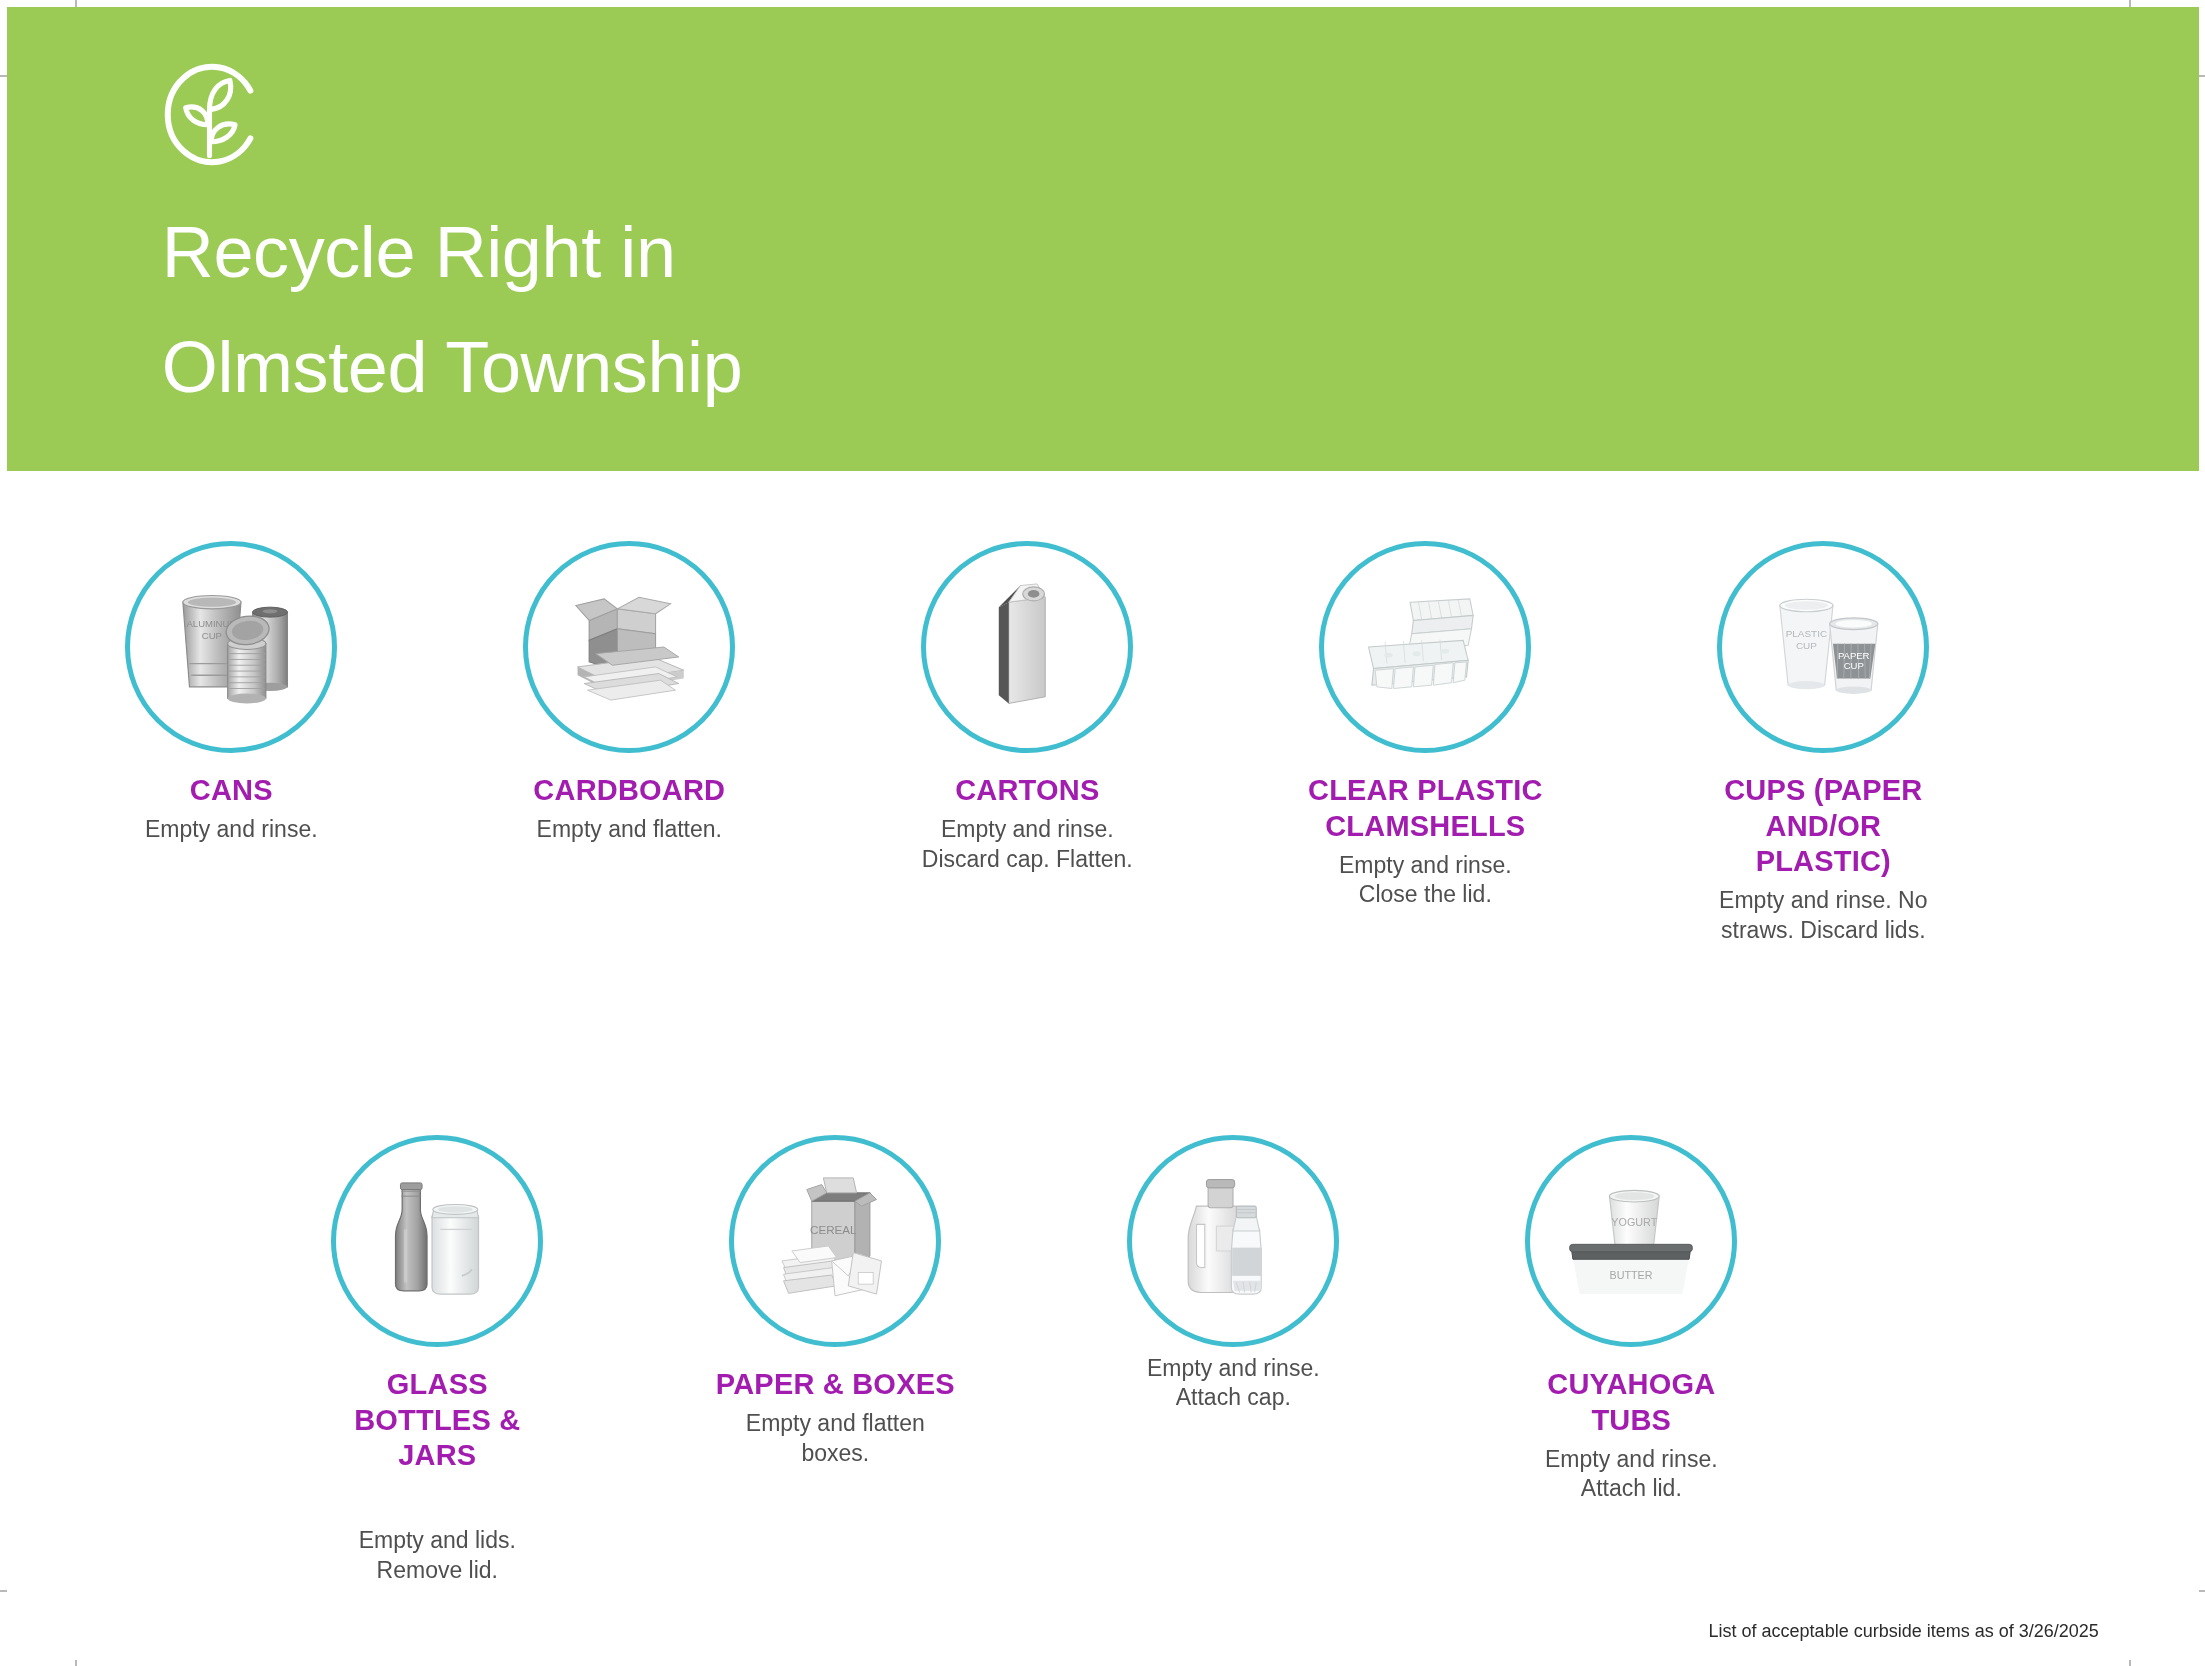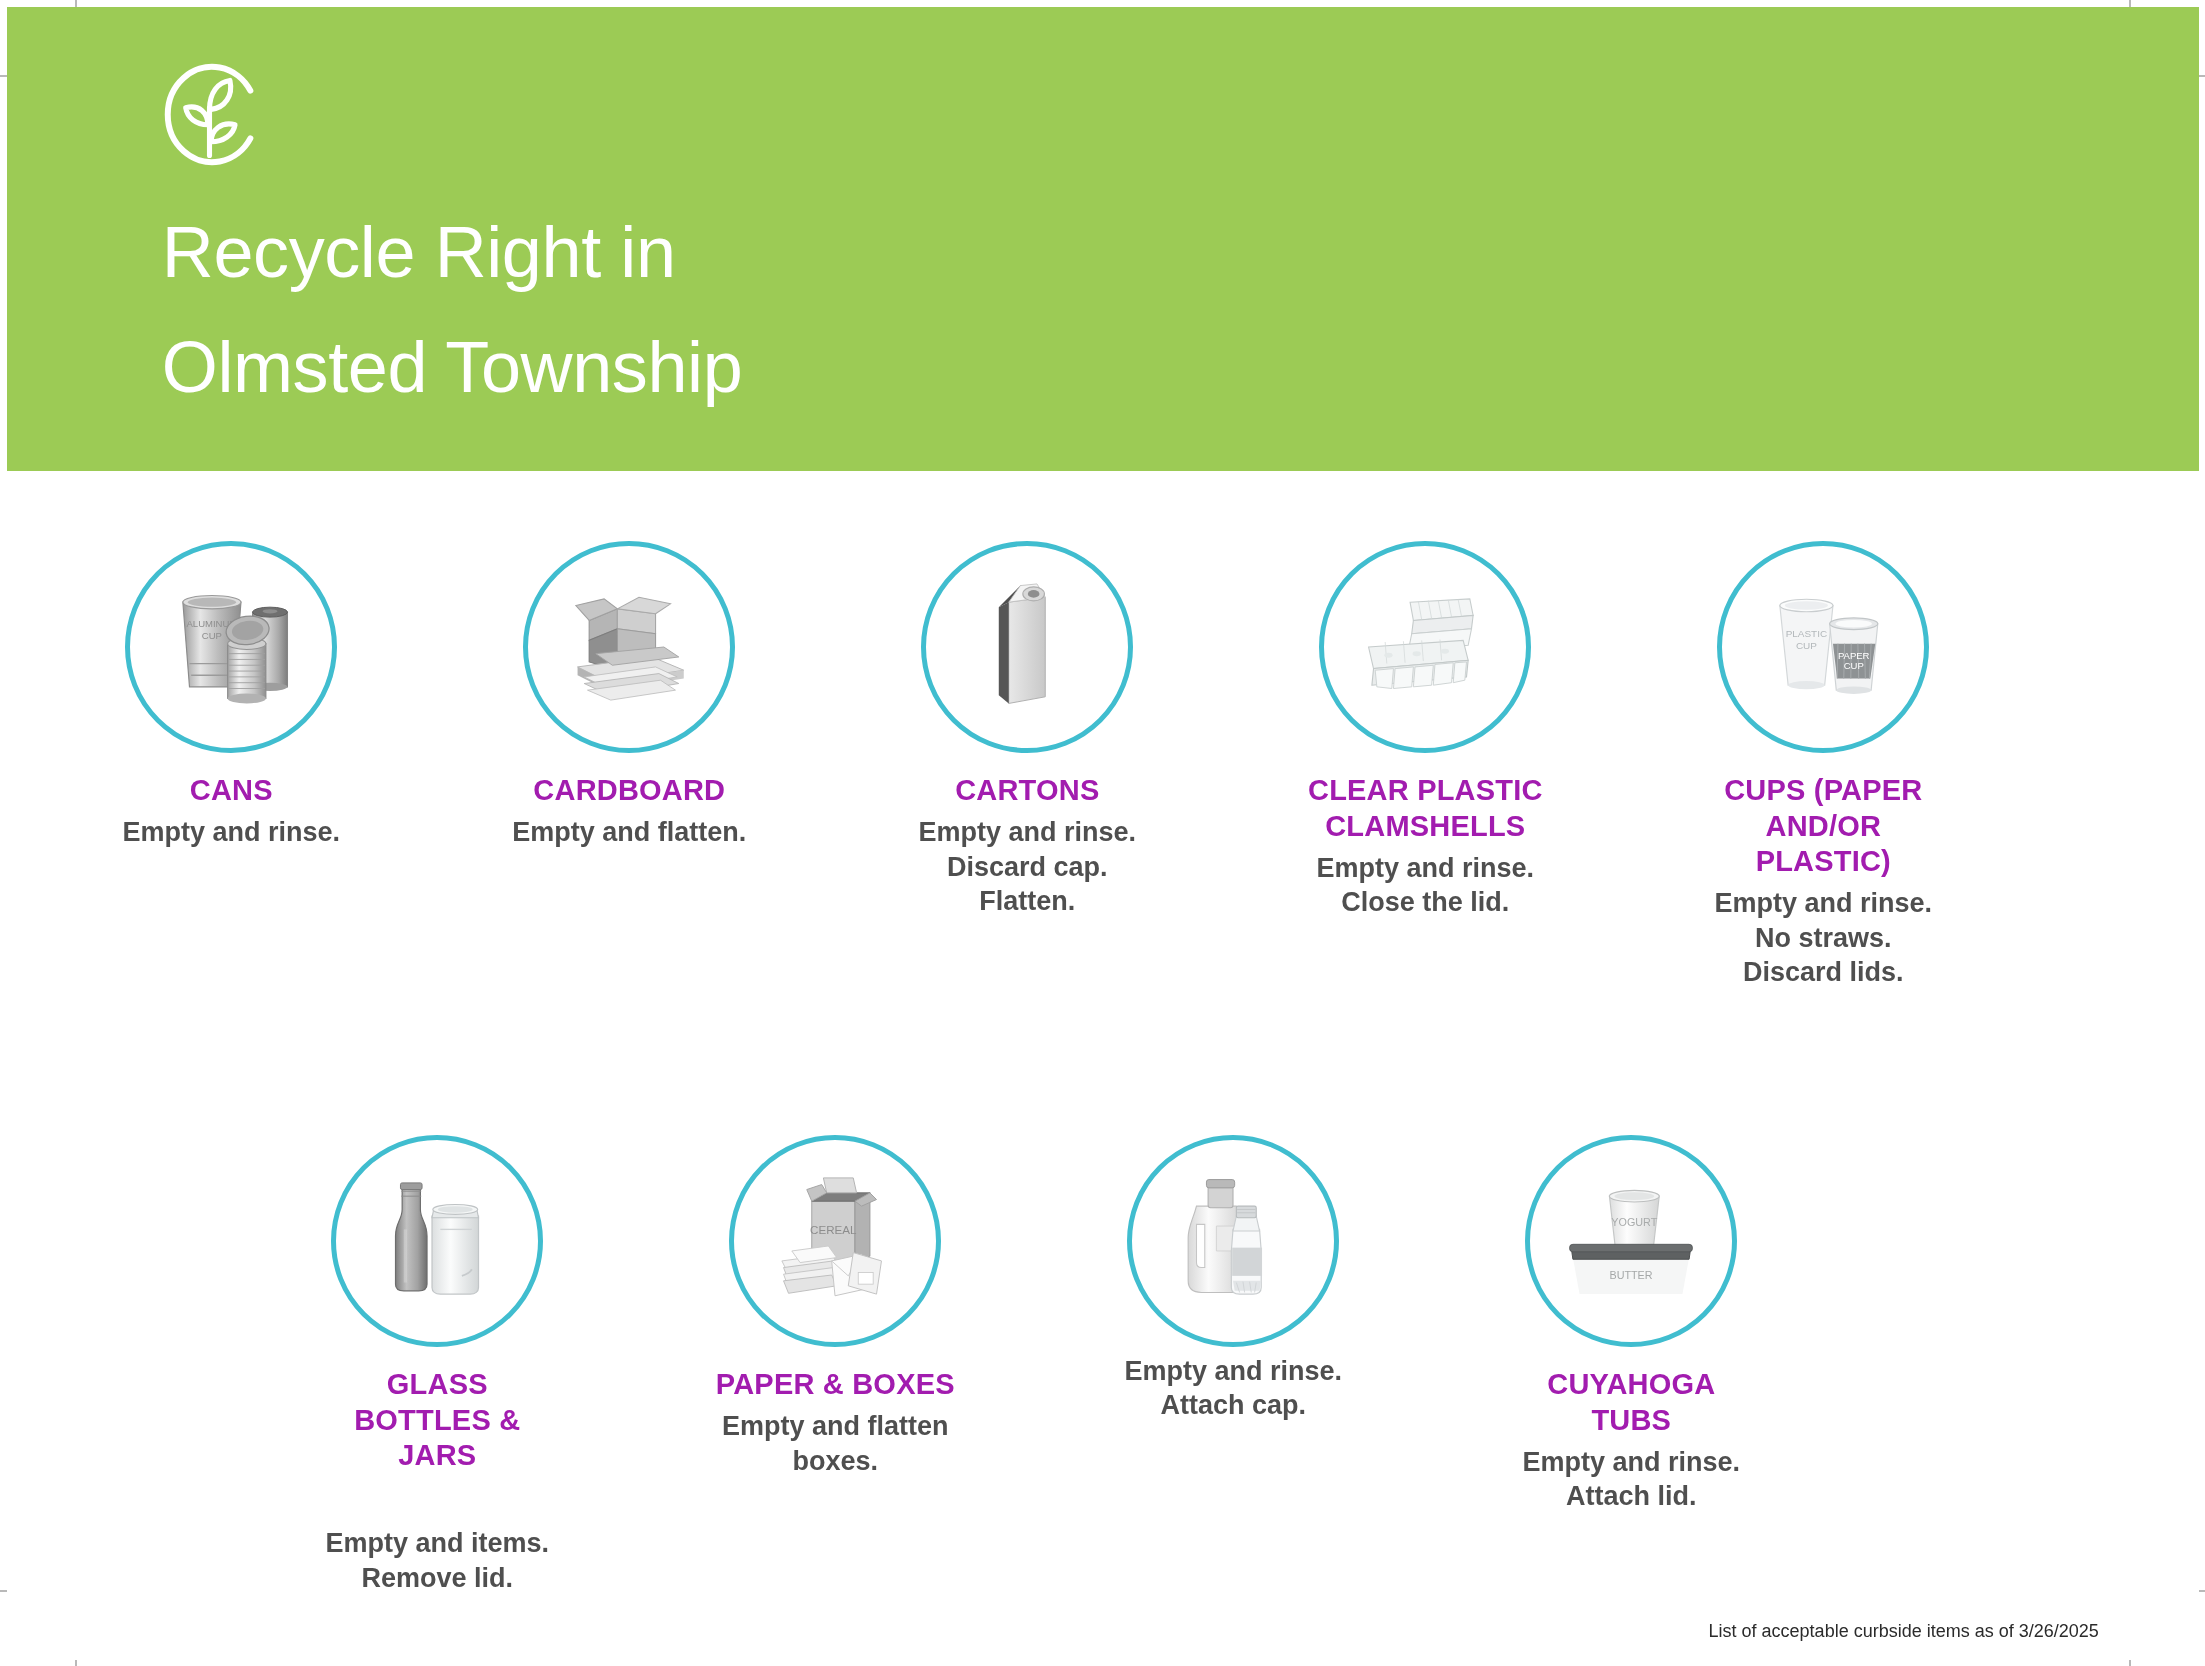--- a/index.html
+++ b/index.html
@@ -118,22 +118,22 @@
   .item-title {
     color: #a21caf;
     font-size: 29px;
     font-weight: bold;
     line-height: 1.22;
     margin-top: 20.4px;
     letter-spacing: 0.2px;
   }
   .item-desc {
     color: #4f4f4f;
-    font-size: 27px;
-    font-weight: bold;
+    font-size: 23px;
+    font-weight: normal;
     line-height: 1.28;
     margin-top: 6.8px;
     padding: 0 1.7px;
   }
   
   .item.gap-desc .item-desc { margin-top: 53px; }
 
   
   .footer-note {
     position: absolute;
@@ -383,21 +383,21 @@
 
           <path d="M94 70 L150 70 L150 156 C150 161, 146 164, 140 164 L104 164 C98 164, 94 161, 94 156 Z" fill="url(#gls2)" stroke="#c2c6c8" stroke-width="1.5"></path>
           <path d="M96 62 L148 62 L150 72 L94 72 Z" fill="#e6e9ea" stroke="#bfc3c5" stroke-width="1.4"></path>
           <ellipse cx="122" cy="62" rx="27" ry="6" fill="#f4f6f6" stroke="#bfc3c5" stroke-width="1.4"></ellipse>
           <ellipse cx="122" cy="62" rx="21" ry="4" fill="#dfe3e4"></ellipse>
           <path d="M104 86 L142 86" stroke="#cfd3d5" stroke-width="1.6"></path>
           <path d="M130 142 C136 140, 140 138, 142 134" fill="none" stroke="#c6cacc" stroke-width="2.2"></path>
         </svg>
       </div>
       <div class="item-title">GLASS BOTTLES &amp; JARS</div>
-      <div class="item-desc">Empty and items. Remove lid.</div>
+      <div class="item-desc">Empty and lids. Remove lid.</div>
     </div>
 
     <div class="item">
       <div class="circle">
         <svg viewBox="0 0 200 200" width="166" height="166">
 
           <path d="M72 52 L124 52 L124 128 L72 128 Z" fill="#cfcfcf" stroke="#aaaaaa" stroke-width="1.3"></path>
           <path d="M124 52 L142 42 L142 118 L124 128 Z" fill="#b2b2b2" stroke="#9a9a9a" stroke-width="1.3"></path>
           <path d="M72 52 L90 42 L142 42 L124 52 Z" fill="#7e7e7e" stroke="#6f6f6f" stroke-width="1.2"></path>
           <path d="M90 42 L86 24 L122 24 L126 42 Z" fill="#dedede" stroke="#b3b3b3" stroke-width="1.2"></path>

